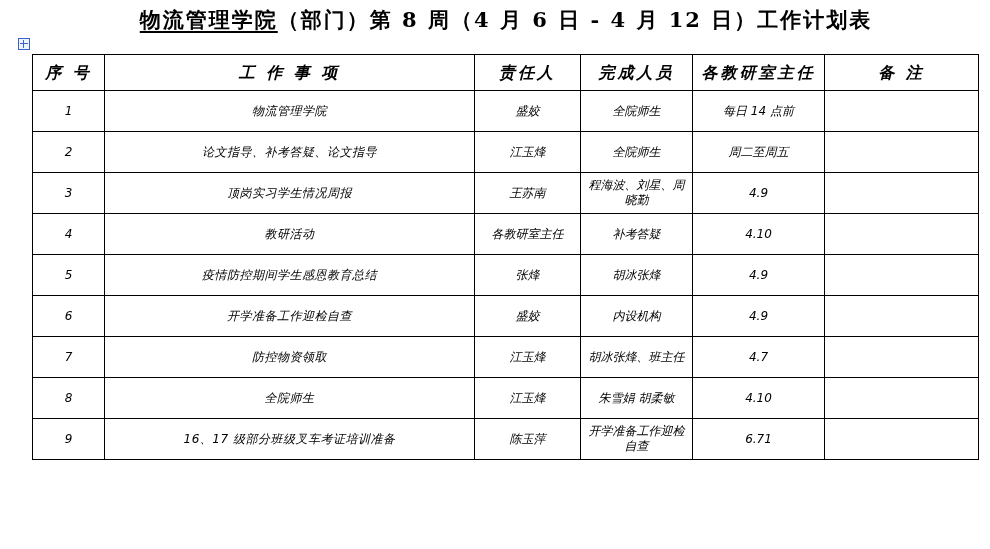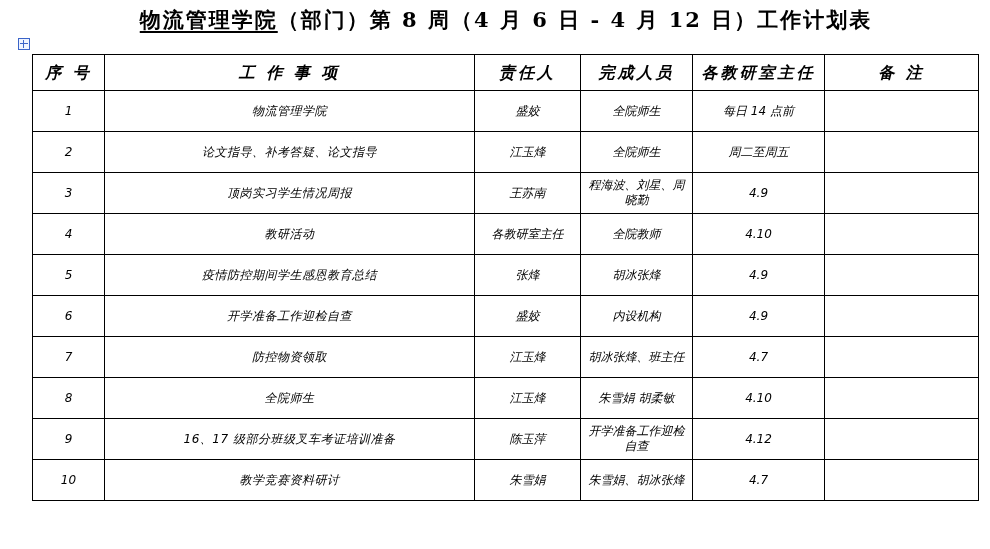--- a/index.html
+++ b/index.html
@@ -167,21 +167,21 @@
           <td class="item">顶岗实习学生情况周报</td>
           <td class="owner">王苏南</td>
           <td class="done">程海波、刘星、周晓勤</td>
           <td class="time">4.9</td>
           <td class="note"></td>
         </tr>
         <tr>
           <td class="seq">4</td>
           <td class="item">教研活动</td>
           <td class="owner">各教研室主任</td>
-          <td class="done">全院教师</td>
+          <td class="done">补考答疑</td>
           <td class="time">4.10</td>
           <td class="note"></td>
         </tr>
         <tr>
           <td class="seq">5</td>
           <td class="item">疫情防控期间学生感恩教育总结</td>
           <td class="owner">张烽</td>
           <td class="done">胡冰张烽</td>
           <td class="time">4.9</td>
           <td class="note"></td>
@@ -208,28 +208,20 @@
           <td class="owner">江玉烽</td>
           <td class="done">朱雪娟 胡柔敏</td>
           <td class="time">4.10</td>
           <td class="note"></td>
         </tr>
         <tr>
           <td class="seq">9</td>
           <td class="item">16、17 级部分班级叉车考证培训准备</td>
           <td class="owner">陈玉萍</td>
           <td class="done">开学准备工作迎检自查</td>
-          <td class="time">4.12</td>
-          <td class="note"></td>
-        </tr>
-        <tr>
-          <td class="seq">10</td>
-          <td class="item">教学竞赛资料研讨</td>
-          <td class="owner">朱雪娟</td>
-          <td class="done">朱雪娟、胡冰张烽</td>
-          <td class="time">4.7</td>
+          <td class="time">6.71</td>
           <td class="note"></td>
         </tr>
       </tbody>
     </table>
   </div>
 
 </div>
 
 </body></html>

